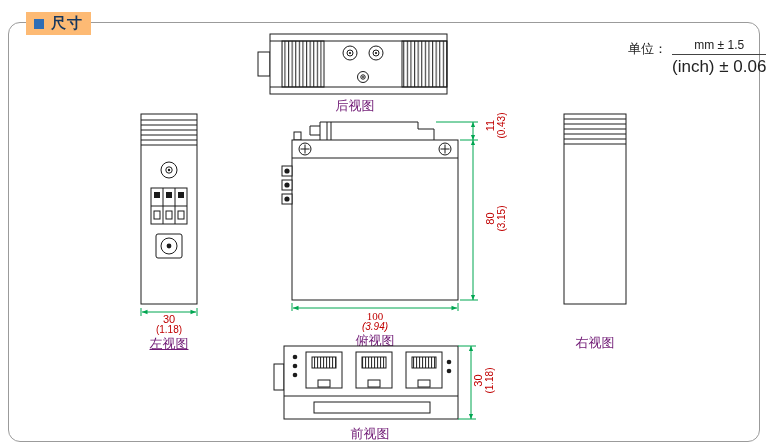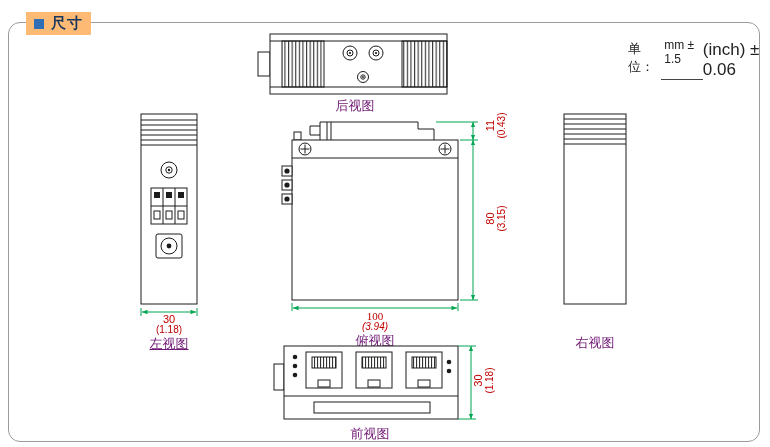--- a/index.html
+++ b/index.html
@@ -8,21 +8,21 @@
   }
   html,body{margin:0;padding:0;background:#fff;}
   body{font-family:"Liberation Sans","DejaVu Sans",sans-serif;}
   .canvas{position:relative;width:770px;height:447px;background:#fff;overflow:hidden;}
   .frame{position:absolute;left:8px;top:22px;width:750px;height:418px;border:1.5px solid var(--frame_gray);border-radius:12px;}
   .header{position:absolute;left:26px;top:12px;background:#fdba74;padding:2px 8px;display:flex;align-items:center;gap:7px;}
   .bullet{width:10px;height:10px;background:var(--accent_blue);display:inline-block;}
   .title{font-weight:bold;font-size:15px;color:var(--title_navy);letter-spacing:1px;}
   .units{position:absolute;left:628px;top:38px;display:flex;gap:5px;align-items:flex-start;color:#222;}
   .units-label{font-size:13px;padding-top:2px;}
-  .frac{display:inline-flex;flex-direction:row;text-align:left;}
+  .frac{display:inline-flex;flex-direction:column;text-align:center;}
   .frac-top{font-size:12px;border-bottom:1px solid #444;padding:0 3px 2px;}
   .frac-bottom{font-size:17px;padding-top:2px;}
   .view-svg{position:absolute;}
   .ln{fill:none;stroke:var(--line_dark);stroke-width:1;}
   .lnf{fill:#fff;stroke:var(--line_dark);stroke-width:1;}
   .dk{fill:var(--line_dark);stroke:none;}
   .hatch{stroke:var(--line_dark);stroke-width:1;}
   .grn{stroke:var(--dim_green);stroke-width:1;fill:none;}
   .grnf{fill:var(--dim_green);stroke:none;}
   .center{position:absolute;text-align:center;}

